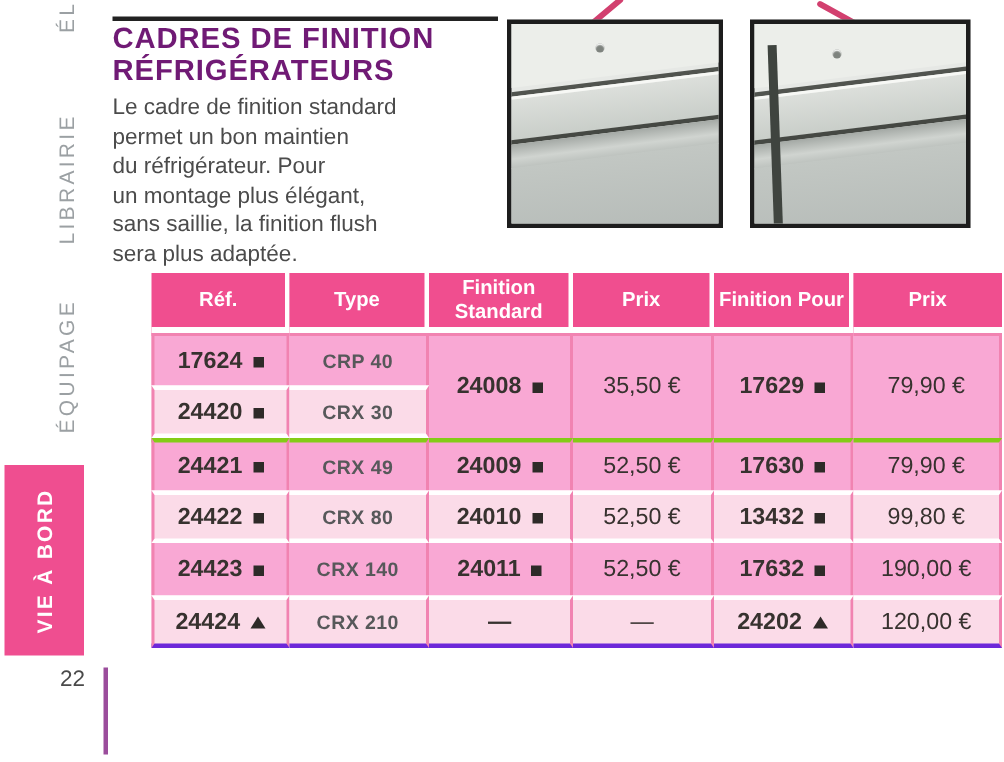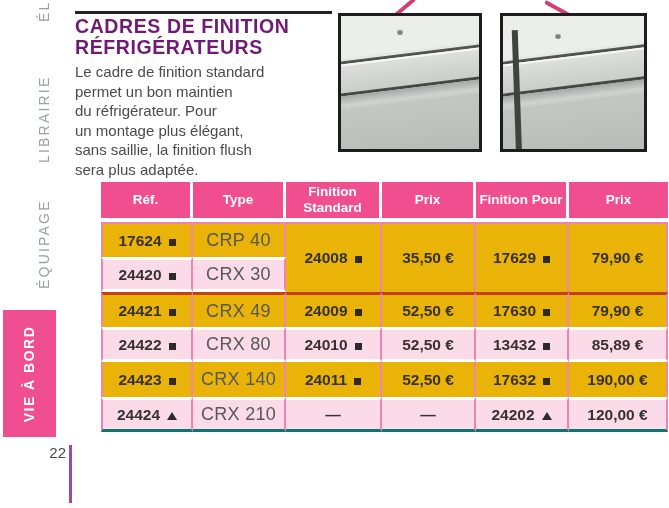--- a/index.html
+++ b/index.html
@@ -6,21 +6,21 @@
   #page{position:relative;width:669px;height:508px;background:#ffffff;overflow:hidden;
         font-family:"Liberation Sans",sans-serif;}
 
   
   .vlabel{position:absolute;white-space:nowrap;transform-origin:0 0;transform:rotate(-90deg);
           font-size:14px;letter-spacing:2.2px;color:#9ba0a3;font-weight:400;}
   .tab-active{position:absolute;left:3px;top:310px;width:53px;height:127px;background:#ef4e90;
           display:flex;align-items:center;justify-content:center;}
   .tab-active span{transform:rotate(-90deg);white-space:nowrap;color:#ffffff;font-weight:700;
           font-size:14px;letter-spacing:1.5px;}
-  .page-num{position:absolute;left:40px;top:444px;width:26px;text-align:right;
+  .page-num{position:absolute;left:40px;top:444px;width:26px;
           font-size:15px;color:#4a4a4a;}
   .page-line{position:absolute;left:69px;top:445px;width:3px;height:58px;background:#9b4d9c;}
 
   
   .rule{position:absolute;left:75px;top:11px;width:257px;height:3px;background:#222222;}
   .title{position:absolute;left:75px;top:16px;margin:0;font-size:19.5px;line-height:21px;
          font-weight:700;color:#701a75;letter-spacing:.6px;white-space:pre-line;}
   .desc{position:absolute;left:75px;top:62px;width:250px;font-size:15px;line-height:19.5px;
         color:#4b4b4b;white-space:pre-line;}
 
@@ -45,31 +45,31 @@
   .diag-l{left:392px;top:16px;width:30px;transform:rotate(-40deg);transform-origin:left center;}
   .diag-r{left:546px;top:0px;width:33px;transform:rotate(29deg);transform-origin:left top;}
 
   
   .table-wrap{position:absolute;left:58px;top:182px;margin-left:43px;}
   table{border-collapse:separate;border-spacing:0;table-layout:fixed;width:567px;}
   th{background:#f04e8f;color:#ffffff;font-size:13.5px;font-weight:700;height:40px;
      box-sizing:border-box;border-right:3px solid #ffffff;border-bottom:4px solid #ffffff;
      line-height:1.15;padding:2px;text-align:center;}
   th:last-child{border-right:none;}
-  td{text-align:center;height:35px;box-sizing:border-box;background:#eab308;
+  td{text-align:center;height:35px;box-sizing:border-box;background:#f9a8d4;
      border-right:2.5px solid #f183b1;font-size:15.5px;color:#37322f;padding:0 2px;
      vertical-align:middle;}
   td:first-child{border-left:2.5px solid #f183b1;}
   tr.row-first td{border-top:2.5px solid #f183b1;}
-  tr.row-sep td{border-top:3px solid #c2410c;}
+  tr.row-sep td{border-top:3px solid #84cc16;}
   tr.row-pink td{background:#fbdbe8;border-top:3px solid #ffffff;border-bottom:3px solid #ffffff;}
-  tr.row-last td{border-bottom:3px solid #0f766e;}
+  tr.row-last td{border-bottom:3px solid #6d28d9;}
   td.c0,td.c2,td.c4{font-weight:700;}
-  td.c1{font-weight:400;color:#57585a;font-size:18px;letter-spacing:.3px;}
-  td.c3,td.c5{font-weight:700;}
+  td.c1{font-weight:700;color:#57585a;font-size:13px;letter-spacing:.3px;}
+  td.c3,td.c5{font-weight:400;}
   .mk-sq{display:inline-block;width:7px;height:7px;background:#2e2a28;margin-left:7px;}
   .mk-tr{display:inline-block;width:0;height:0;border-left:5px solid transparent;
          border-right:5px solid transparent;border-bottom:8px solid #2e2a28;margin-left:7px;}
 </style>
 </head>
 <body>
 
 <div id="page">
 
   <div class="vlabel" style="left:36px;top:22px;">ÉL</div>
@@ -155,21 +155,21 @@
             <td class="c3"><span>52,50 €</span></td>
             <td class="c4"><span>17630</span><span class="mk-sq"></span></td>
             <td class="c5"><span>79,90 €</span></td>
           </tr>
           <tr class="row-pink">
             <td class="c0"><span>24422</span><span class="mk-sq"></span></td>
             <td class="c1"><span>CRX 80</span></td>
             <td class="c2"><span>24010</span><span class="mk-sq"></span></td>
             <td class="c3"><span>52,50 €</span></td>
             <td class="c4"><span>13432</span><span class="mk-sq"></span></td>
-            <td class="c5"><span>85,89 €</span></td>
+            <td class="c5"><span>99,80 €</span></td>
           </tr>
           <tr class="">
             <td class="c0"><span>24423</span><span class="mk-sq"></span></td>
             <td class="c1"><span>CRX 140</span></td>
             <td class="c2"><span>24011</span><span class="mk-sq"></span></td>
             <td class="c3"><span>52,50 €</span></td>
             <td class="c4"><span>17632</span><span class="mk-sq"></span></td>
             <td class="c5"><span>190,00 €</span></td>
           </tr>
           <tr class="row-pink row-last">

